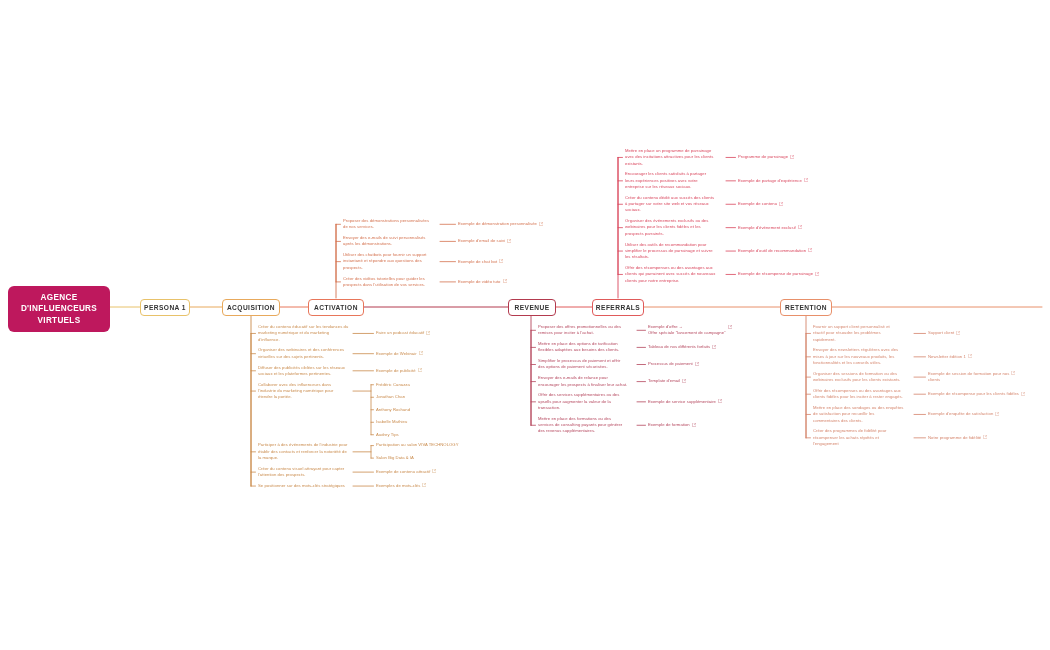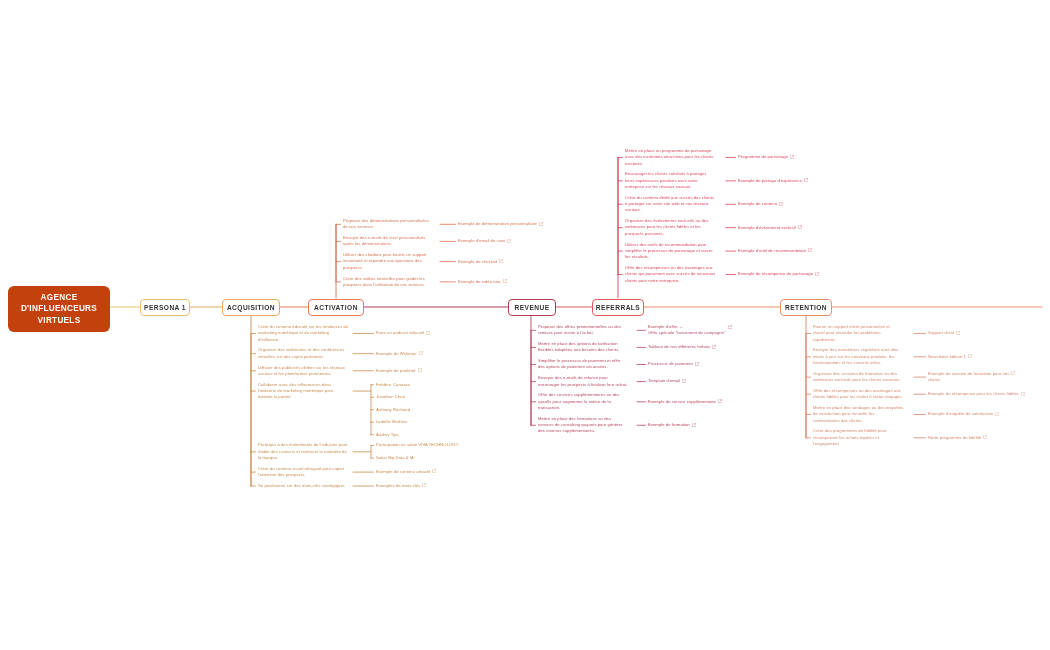--- a/index.html
+++ b/index.html
@@ -7,21 +7,21 @@
   body{
     width:1050px;height:650px;background:#ffffff;
     font-family:"Liberation Sans","DejaVu Sans",sans-serif;
     overflow:hidden;position:relative;
   }
   #canvas{position:absolute;left:0;top:0;width:1050px;height:650px;}
 
   
   .root-node{
     position:absolute;left:8px;top:286px;width:102px;height:46px;
-    background:#c2410c;border-radius:6px;
+    background:#be185d;border-radius:6px;
     display:flex;align-items:center;justify-content:center;
     color:#ffffff;font-size:8.2px;font-weight:bold;line-height:1.35;
     text-align:center;letter-spacing:.3px;
     box-sizing:border-box;padding:2px;
   }
 
   
   .stage{
     position:absolute;height:17px;border:1.2px solid;border-radius:4px;
     background:#ffffff;display:flex;align-items:center;justify-content:center;

